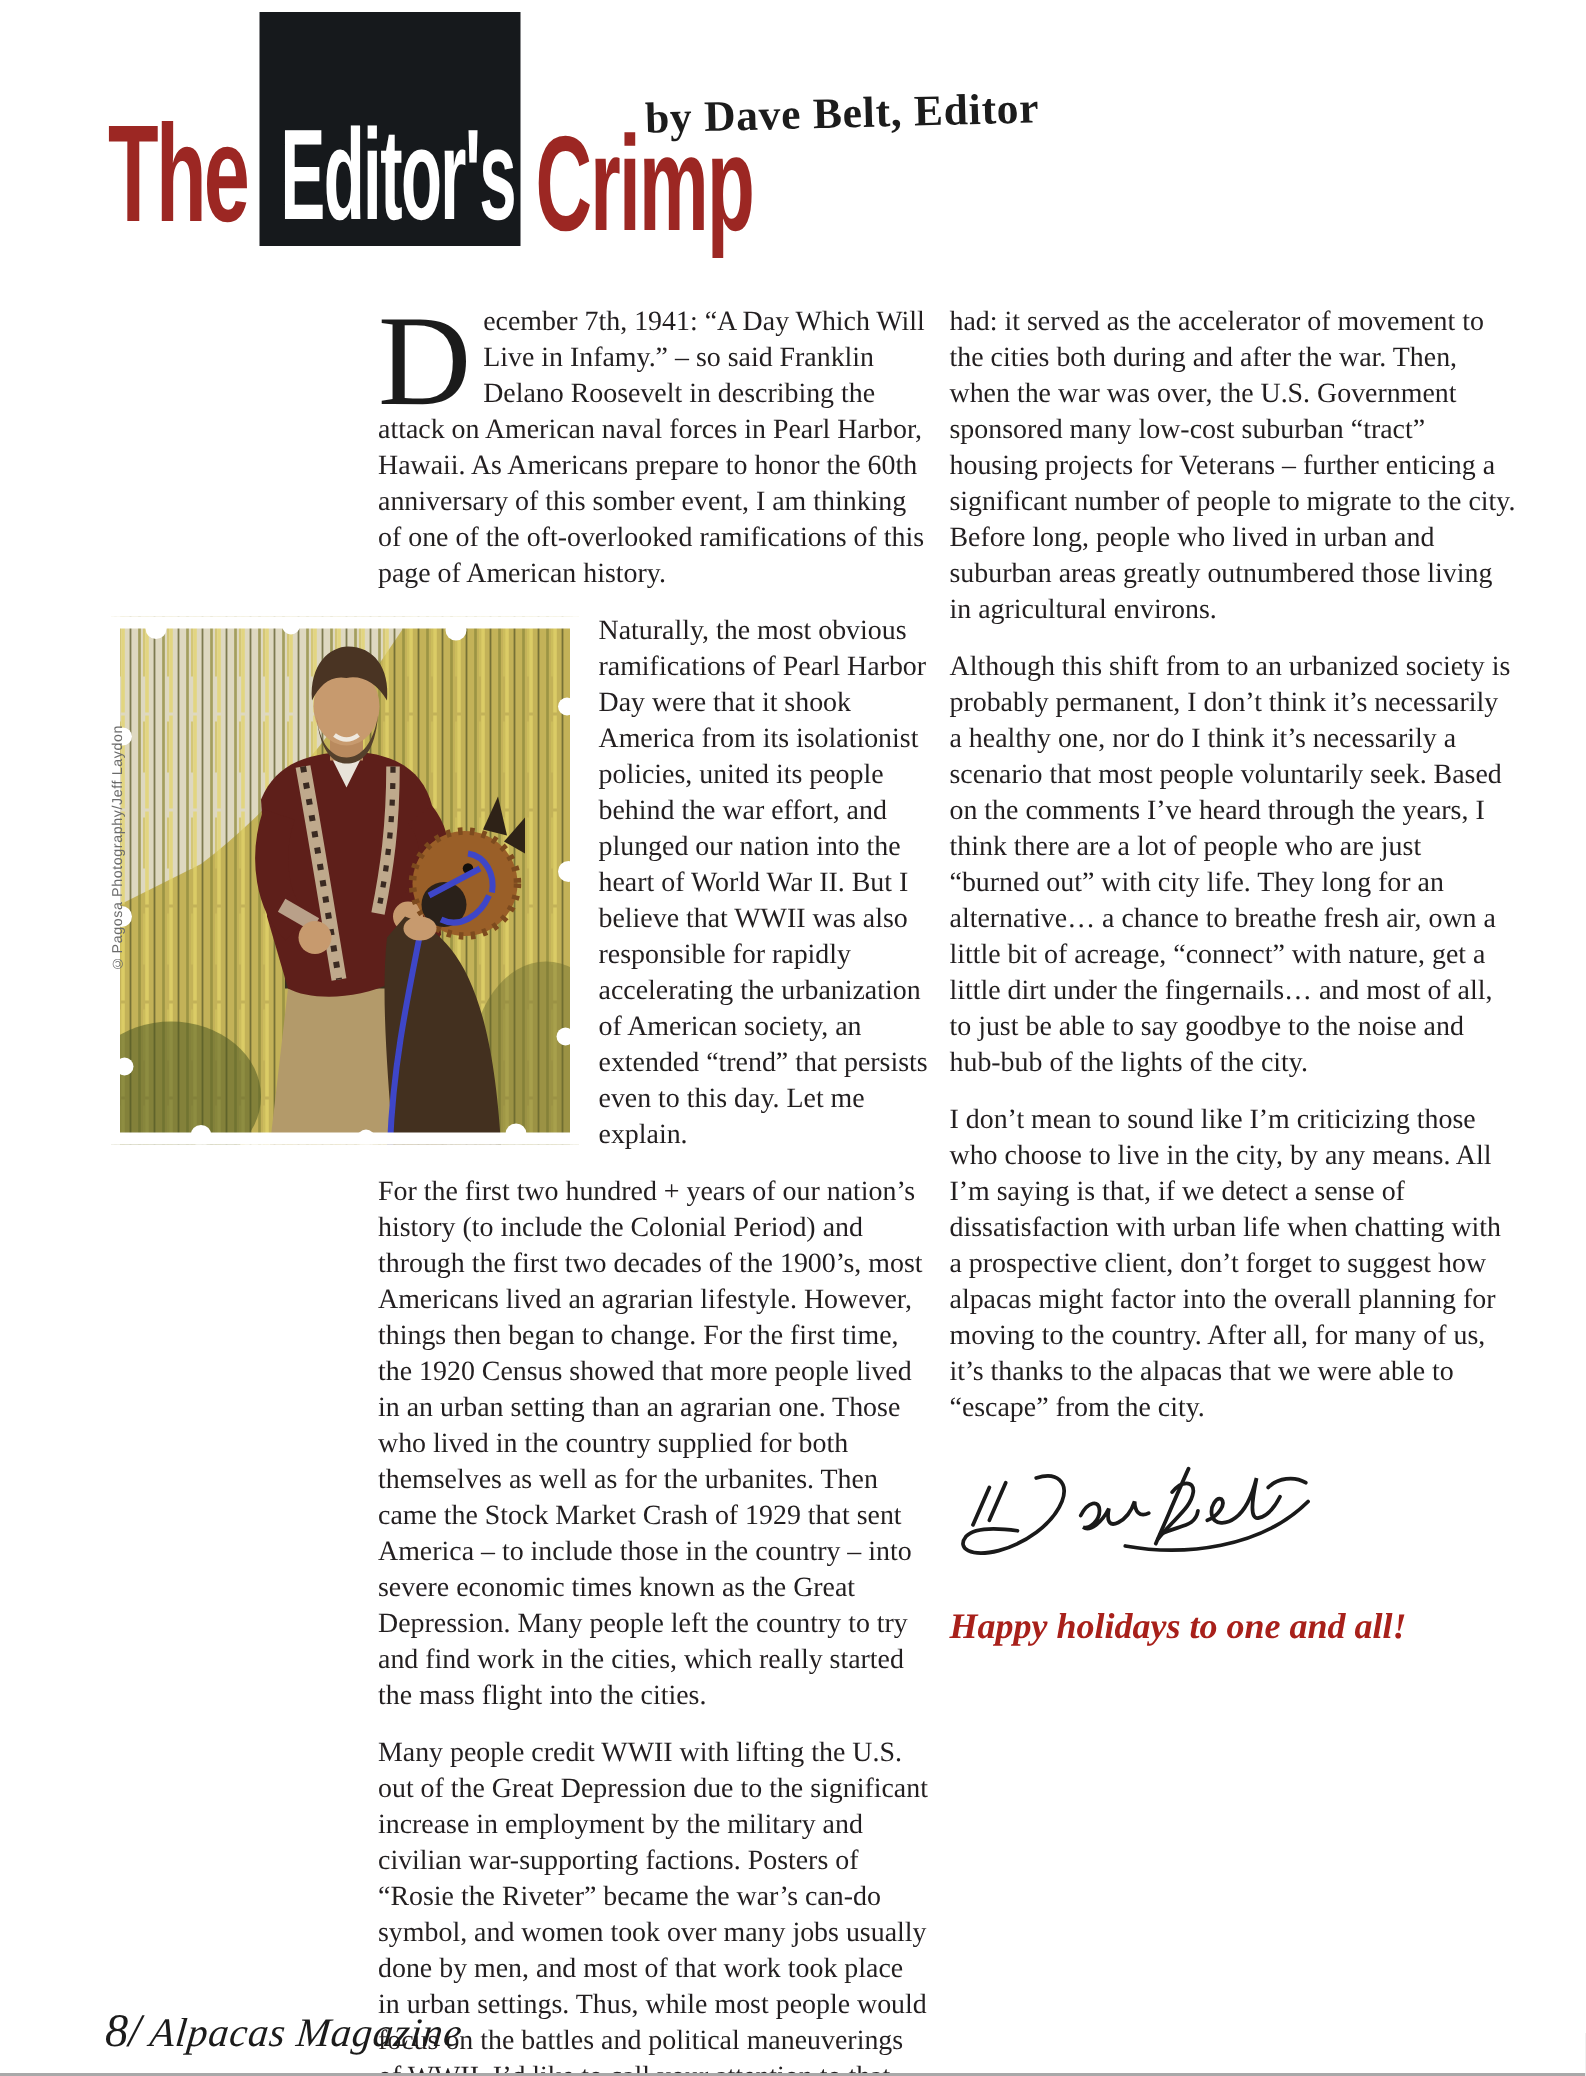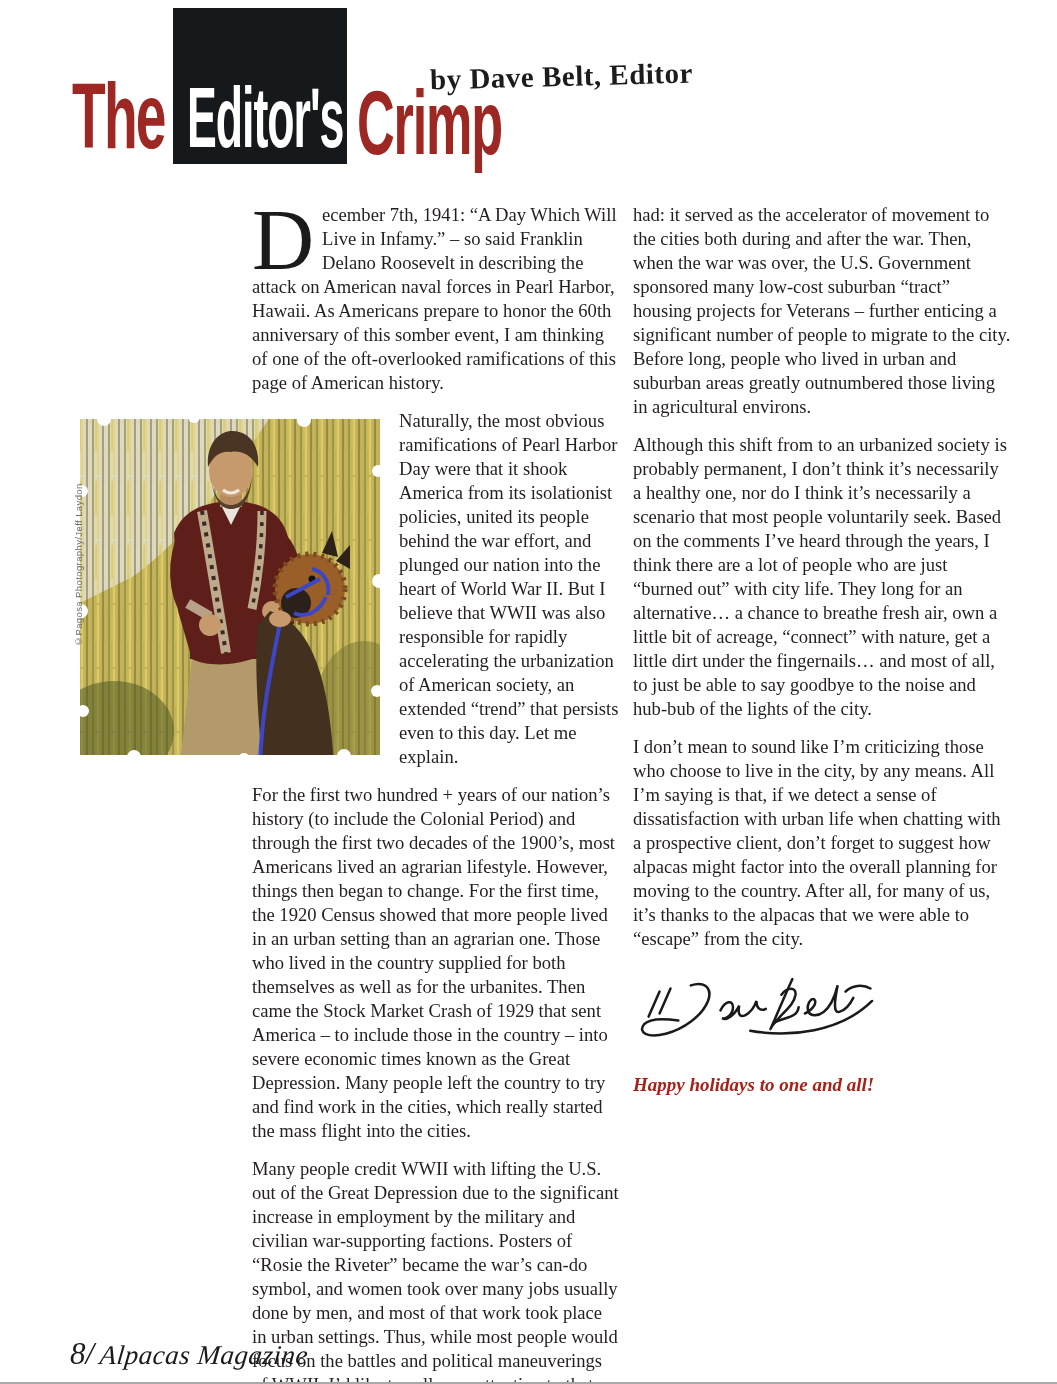--- a/index.html
+++ b/index.html
@@ -47,21 +47,21 @@
     position:absolute;left:-7px;top:6px;height:230px;
     writing-mode:vertical-rl;transform:rotate(180deg);
     font-family:"Liberation Sans",sans-serif;font-size:9.5px;color:#6b6b6b;
     letter-spacing:.4px;white-space:nowrap;
   }
 
   
   .signature-wrap{margin:6px 0 22px 0;height:86px;}
   .ps-par{margin:0 0 14px 0;}
   .closing{
-    font-weight:700;font-style:italic;color:#a8201a;font-size:19px;margin:4px 0 0 0;
+    font-weight:700;font-style:italic;color:#a8201a;font-size:24px;margin:4px 0 0 0;
   }
 
   
   .footer{position:absolute;left:70px;top:1336px;white-space:nowrap;}
   .pg-num{font-size:31px;font-style:italic;color:#1b1b1b;font-family:"Liberation Serif",serif;}
   .mag-name{
     font-size:27px;font-style:italic;color:#1b1b1b;margin-left:6px;
     font-family:"Liberation Serif",serif;letter-spacing:.5px;transform:skewX(-6deg);display:inline-block;
   }
 </style>

